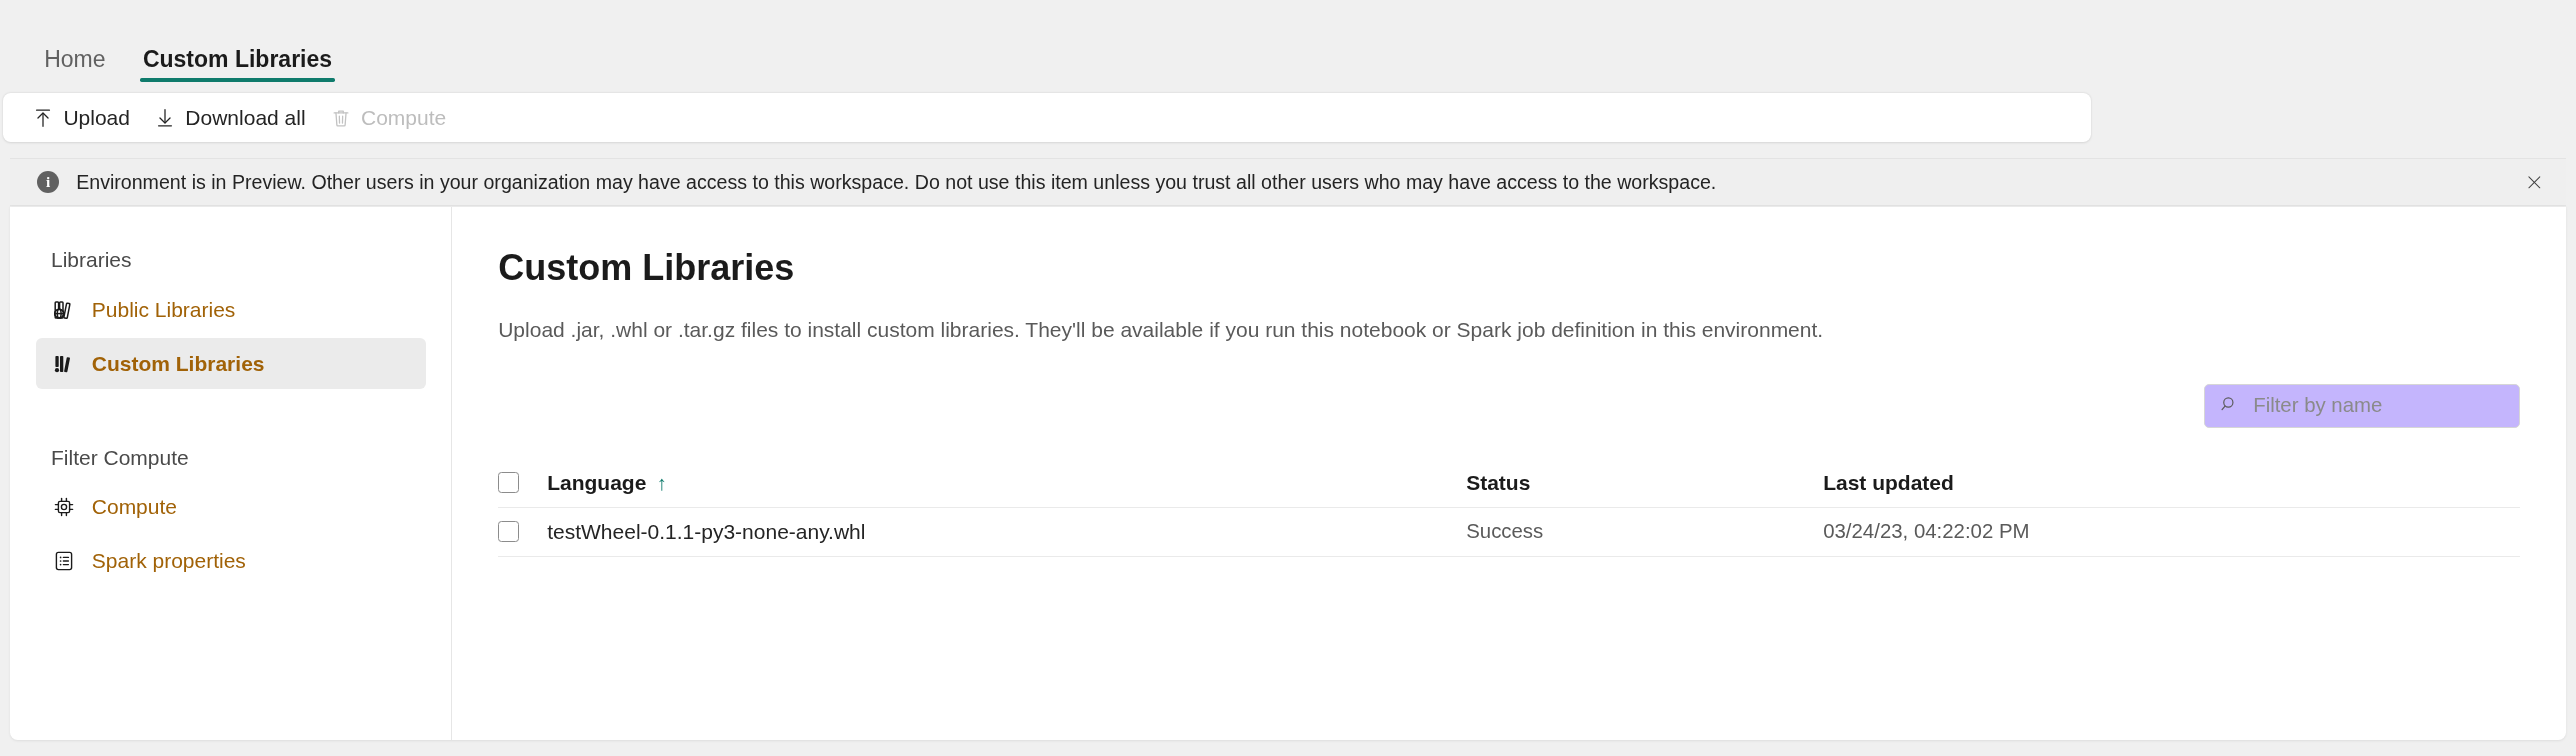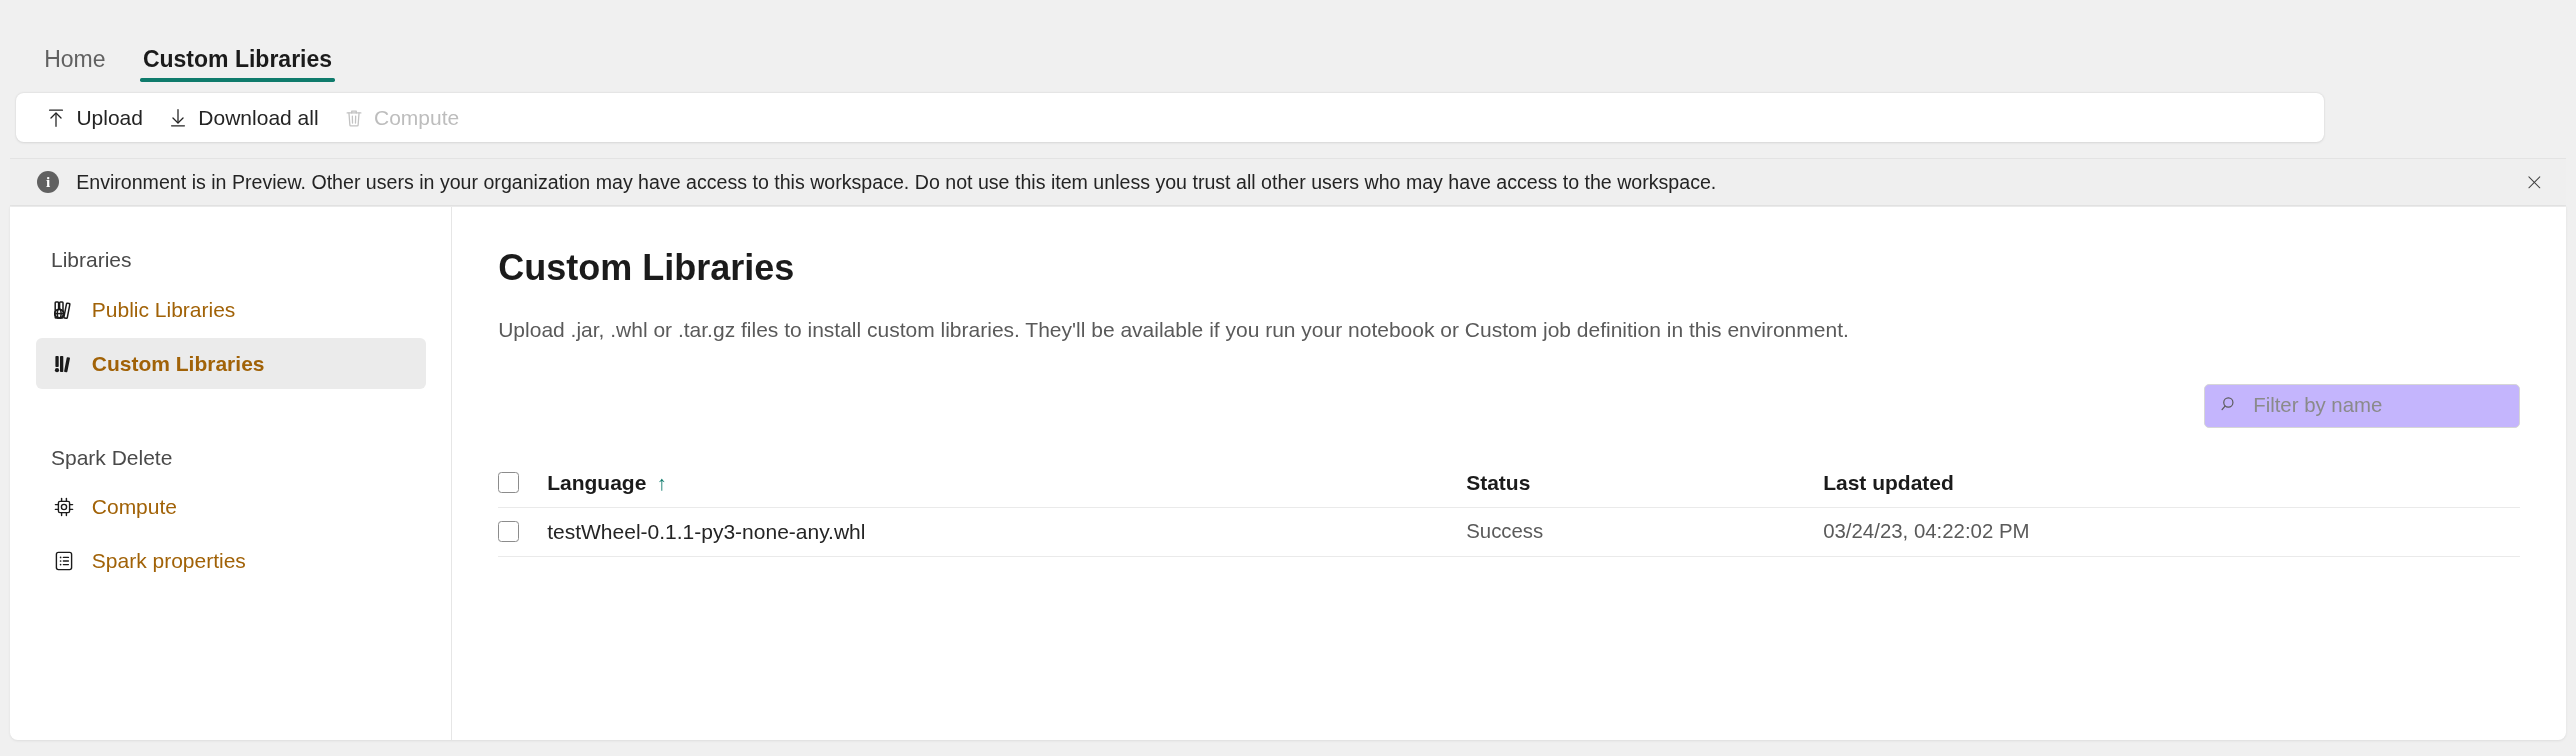--- a/index.html
+++ b/index.html
@@ -44,23 +44,23 @@
     right: 15.3px;
     bottom: 3.4px;
     height: 3.4px;
     border-radius: 1.7px;
     background: var(--accent, #0f7b6c);
   }
 
   
   .toolbar {
     position: absolute;
-    left: 16px;
+    left: 3px;
     top: 93px;
-    width: 2308px;
+    width: 2088px;
     height: 49px;
     background: #ffffff;
     border-radius: 7.7px;
     box-shadow: 0 0.9px 2.6px rgba(0,0,0,0.10), 0 0 1.7px rgba(0,0,0,0.06);
     display: flex;
     align-items: center;
     padding-left: 17px;
     box-sizing: border-box;
   }
   .tbtn {
@@ -362,21 +362,21 @@
         <svg width="24" height="24" viewBox="0 0 24 24" fill="#1b1b1b" stroke="none">
           <rect x="3.4" y="4" width="3.3" height="11" rx="0.8"></rect>
           <rect x="8" y="4" width="3.3" height="16" rx="0.8"></rect>
           <rect x="13.4" y="5.2" width="3.3" height="15" rx="0.8" transform="rotate(11 15 12.7)"></rect>
           <circle cx="5" cy="18.2" r="2.1"></circle>
         </svg>
       </span>
       <span>Custom Libraries</span>
     </div>
 
-    <div class="nav-group-title second">Spark Delete</div>
+    <div class="nav-group-title second">Filter Compute</div>
 
     <div class="nav-item">
       <span class="nav-ico">
         <svg width="24" height="24" viewBox="0 0 24 24" fill="none" stroke="#1b1b1b" stroke-width="1.4" stroke-linecap="round">
           <rect x="6.4" y="6.4" width="11.2" height="11.2" rx="1.6"></rect>
           <circle cx="12" cy="12" r="2.6"></circle>
           <line x1="9.6" y1="3.4" x2="9.6" y2="6.4"></line>
           <line x1="14.4" y1="3.4" x2="14.4" y2="6.4"></line>
           <line x1="9.6" y1="17.6" x2="9.6" y2="20.6"></line>
           <line x1="14.4" y1="17.6" x2="14.4" y2="20.6"></line>
@@ -401,21 +401,21 @@
           <line x1="11.4" y1="15.6" x2="16.4" y2="15.6"></line>
         </svg>
       </span>
       <span>Spark properties</span>
     </div>
   </div>
 
   <div class="main">
 
     <div class="page-title">Custom Libraries</div>
-    <div class="page-desc">Upload .jar, .whl or .tar.gz files to install custom libraries. They'll be available if you run your notebook or Custom job definition in this environment.</div>
+    <div class="page-desc">Upload .jar, .whl or .tar.gz files to install custom libraries. They'll be available if you run this notebook or Spark job definition in this environment.</div>
 
     <div class="filter-row">
       <div class="searchbox">
         <span>
           <svg width="20.4" height="20.4" viewBox="0 0 24 24" fill="none" stroke="#5a5a5a" stroke-width="1.4" stroke-linecap="round">
             <circle cx="11" cy="10" r="5.4"></circle>
             <line x1="7.1" y1="14.2" x2="3.6" y2="18.4"></line>
           </svg>
         </span>
         <input type="text" placeholder="Filter by name" style="">

